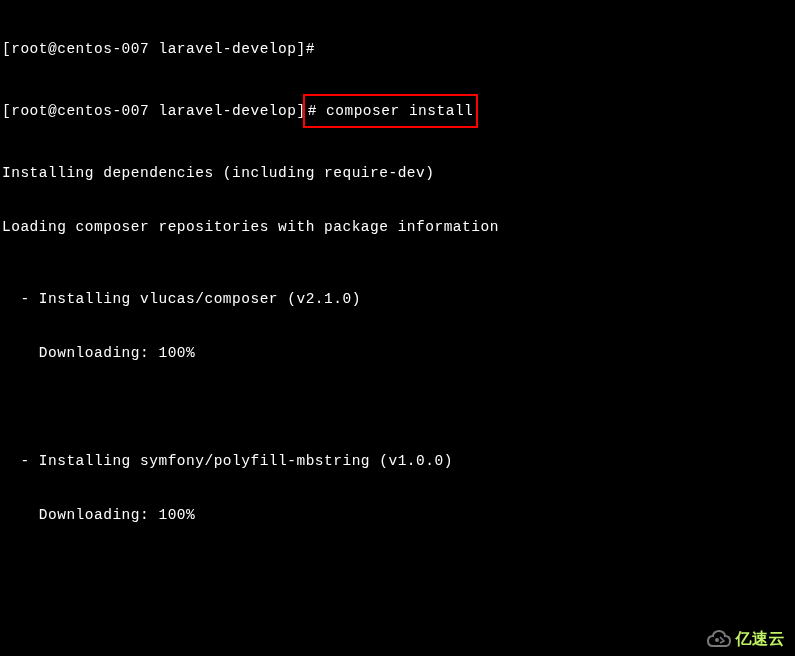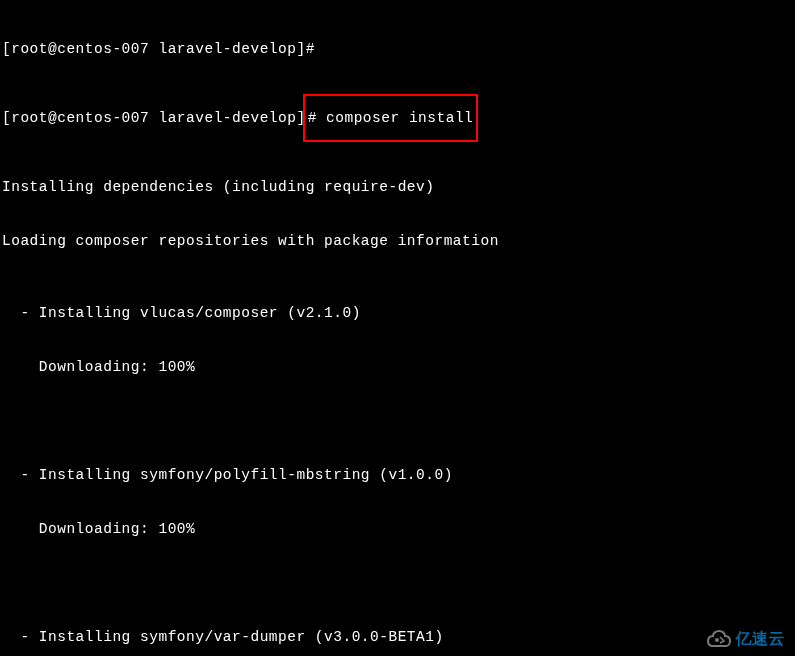--- a/index.html
+++ b/index.html
@@ -25,30 +25,30 @@
     }
     .line {
       display: block;
       align-items: center;
     }
     .prompt-line {
       display: flex;
     }
     .highlight-box {
       border: 2px solid #ff0000;
-      padding: 13px 3px;
+      padding: 6px 3px;
       margin-left: -3px;
     }
     .watermark {
       position: absolute;
       bottom: 8px;
       right: 10px;
       font-size: 16px;
       font-weight: bold;
-      color: #0369a1;
+      color: #bef264;
       font-family: sans-serif;
       display: flex;
       align-items: center;
       gap: 4px;
     }
     .watermark-icon {
       display: inline-flex;
     }
   </style>
 </head>
@@ -59,21 +59,20 @@
   <div class="line prompt-line"><span>[root@centos-007 laravel-develop]</span><span class="highlight-box"><span># </span><span>composer install</span></span></div>
   <div class="line">Installing dependencies (including require-dev)</div>
   <div class="line">Loading composer repositories with package information</div>
 
   <div class="line">  - Installing vlucas/composer (v2.1.0)</div>
   <div class="line">    Downloading: 100%</div>
   <div class="line"> </div>
   <div class="line">  - Installing symfony/polyfill-mbstring (v1.0.0)</div>
   <div class="line">    Downloading: 100%</div>
   <div class="line"> </div>
-  <div class="line">  - Installing symfony/var-dumper (v3.0.0-BETA1)</div>
   
   
   
   
   
   
   
   
   
   

